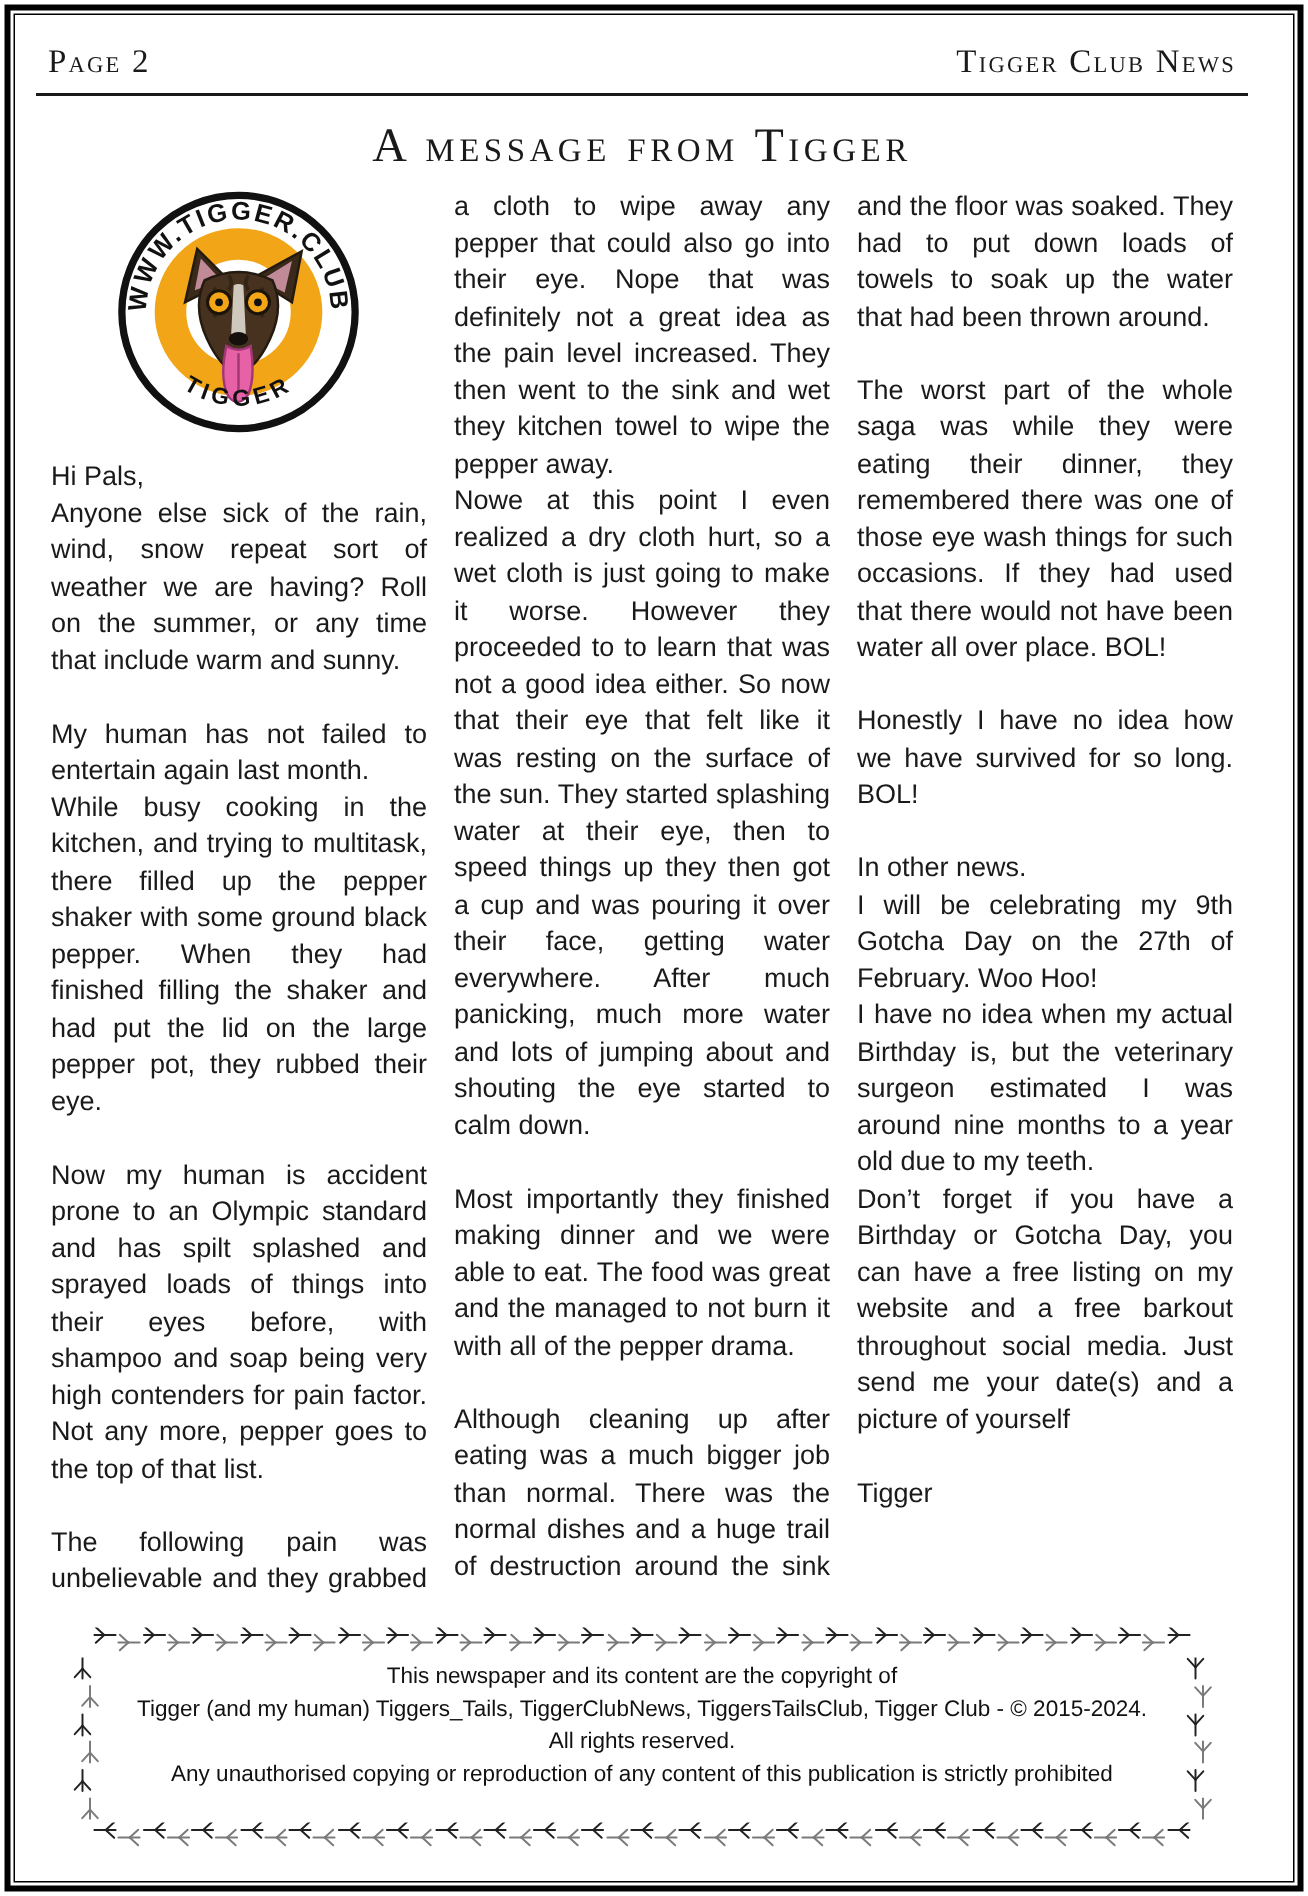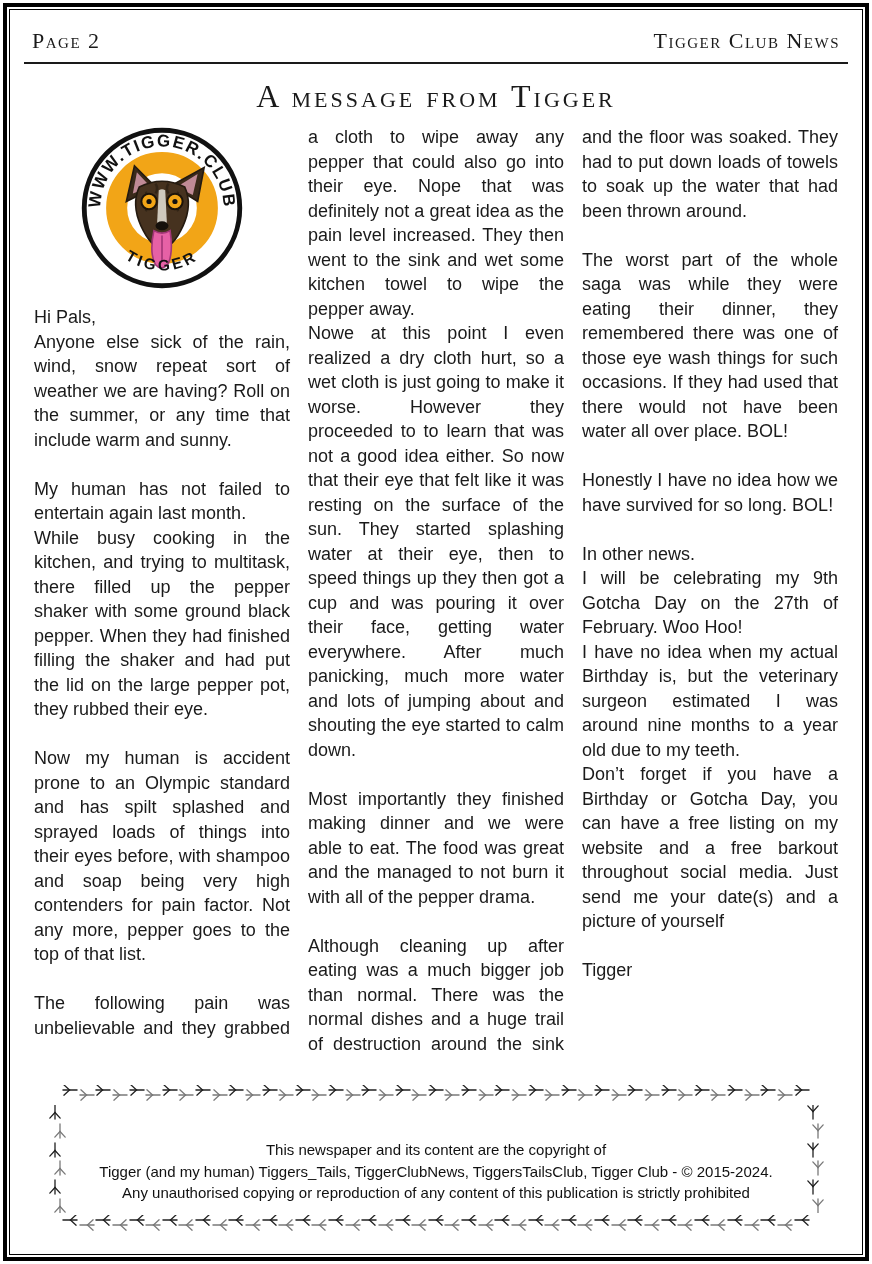--- a/index.html
+++ b/index.html
@@ -1,19 +1,19 @@
 <!DOCTYPE html>
 <html><head>
 <meta charset="utf-8">
 <style>
   html,body{margin:0;padding:0;background:#fff;}
   body{width:872px;height:1264px;position:relative;overflow:hidden;
        font-family:"Liberation Sans",sans-serif;color:#1a1a1a;}
   .page-border{position:absolute;inset:3px;border:4px solid #000;}
-  .page-inner{position:absolute;inset:2px;border:1px solid #000;padding:10px 12px 8px 12px;box-sizing:border-box;}
+  .page-inner{position:absolute;inset:2px;border:1px solid #000;padding:10px 28px 8px 12px;box-sizing:border-box;}
 
   
   .masthead{display:flex;justify-content:space-between;align-items:baseline;
             font-family:"Liberation Serif",serif;font-variant:small-caps;
             font-size:22px;letter-spacing:1.5px;padding:8px 10px 6px 10px;}
   .mast-rule{border-bottom:2px solid #1a1a1a;margin:2px 2px 0 2px;}
 
   .article-title{text-align:center;font-family:"Liberation Serif",serif;
                  font-variant:small-caps;font-size:32px;letter-spacing:3px;
                  font-weight:normal;margin:14px 0 10px 0;}
@@ -40,21 +40,21 @@
   .track{display:inline-flex;color:#222;}
   .track.lite{color:#7a7a7a;}
   .track.off-a{transform:translateY(-2px);}
   .track.off-b{transform:translateY(3px);}
   .tracks-v .track.off-a{transform:translateX(-1px);}
   .tracks-v .track.off-b{transform:translateX(4px);}
   .rot180 svg{transform:rotate(180deg);}
   .rot90 svg{transform:rotate(90deg);}
   .rotm90 svg{transform:rotate(-90deg);}
   .footer-text{position:absolute;top:22px;left:30px;right:30px;text-align:center;
-               font-size:15px;line-height:21.5px;color:#111;margin-top:32px;}
+               font-size:15px;line-height:21.5px;color:#111;}
   .footer-text div{white-space:nowrap;}
 </style>
 </head>
 <body>
 
 <div class="page-border">
   <div class="page-inner">
 
     <div class="masthead">
       <span>Page 2</span>
@@ -101,21 +101,21 @@
           <p class="para">Anyone else sick of the rain, wind, snow repeat sort of weather we are having? Roll on the summer, or any time that include warm and sunny.</p>
           <div class="spacer"></div>
           <p class="para">My human has not failed to entertain again last month.</p>
           <p class="para">While busy cooking in the kitchen, and trying to multitask, there filled up the pepper shaker with some ground black pepper. When they had finished filling the shaker and had put the lid on the large pepper pot, they rubbed their eye.</p>
           <div class="spacer"></div>
           <p class="para">Now my human is accident prone to an Olympic standard and has spilt splashed and sprayed loads of things into their eyes before, with shampoo and soap being very high contenders for pain factor. Not any more, pepper goes to the top of that list.</p>
           <div class="spacer"></div>
           <p class="para cont">The following pain was unbelievable and they grabbed</p>
         </div>
       <div class="col" id="col1">
-          <p class="para">a cloth to wipe away any pepper that could also go into their eye. Nope that was definitely not a great idea as the pain level increased. They then went to the sink and wet some kitchen towel to wipe the pepper away.</p>
+          <p class="para">a cloth to wipe away any pepper that could also go into their eye. Nope that was definitely not a great idea as the pain level increased. They then went to the sink and wet they kitchen towel to wipe the pepper away.</p>
           <p class="para">Nowe at this point I even realized a dry cloth hurt, so a wet cloth is just going to make it worse. However they proceeded to to learn that was not a good idea either. So now that their eye that felt like it was resting on the surface of the sun. They started splashing water at their eye, then to speed things up they then got a cup and was pouring it over their face, getting water everywhere. After much panicking, much more water and lots of jumping about and shouting the eye started to calm down.</p>
           <div class="spacer"></div>
           <p class="para">Most importantly they finished making dinner and we were able to eat. The food was great and the managed to not burn it with all of the pepper drama.</p>
           <div class="spacer"></div>
           <p class="para cont">Although cleaning up after eating was a much bigger job than normal. There was the normal dishes and a huge trail of destruction around the sink</p>
         </div>
       <div class="col" id="col2">
           <p class="para">and the floor was soaked. They had to put down loads of towels to soak up the water that had been thrown around.</p>
           <div class="spacer"></div>
           <p class="para">The worst part of the whole saga was while they were eating their dinner, they remembered there was one of those eye wash things for such occasions. If they had used that there would not have been water all over place. BOL!</p>
@@ -704,20 +704,21 @@
                 <path d="M9,7 L15,1.5"></path>
                 <path d="M9,7 L16,7"></path>
                 <path d="M9,7 L15,12.5"></path>
               </g>
             </svg>
           </span>
         </div>
       <div class="footer-text" id="footerText">
           <div>This newspaper and its content are the copyright of</div>
           <div>Tigger (and my human)  Tiggers_Tails, TiggerClubNews, TiggersTailsClub, Tigger Club  - © 2015-2024.</div>
+          <div>All rights reserved.</div>
           <div>Any unauthorised copying or reproduction of any content of this publication is strictly prohibited</div>
         </div>
       <div class="tracks-h bottomrow" id="tracksBottom">
           <span class="track  off-a">
             <svg width="16" height="14" viewBox="0 0 17 14">
               <g stroke="currentColor" stroke-width="1.4" fill="none" stroke-linecap="round">
                 <path d="M1,7 L9,7"></path>
                 <path d="M9,7 L15,1.5"></path>
                 <path d="M9,7 L16,7"></path>
                 <path d="M9,7 L15,12.5"></path>

